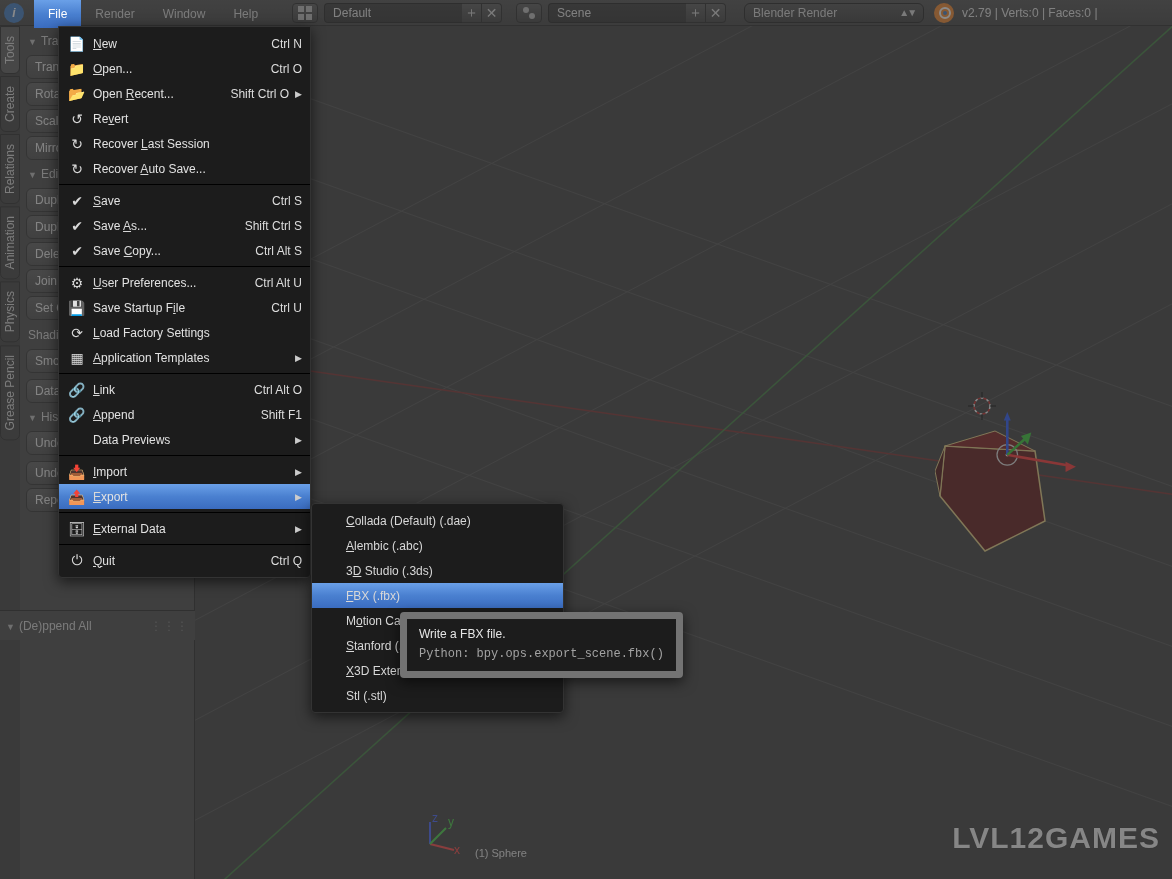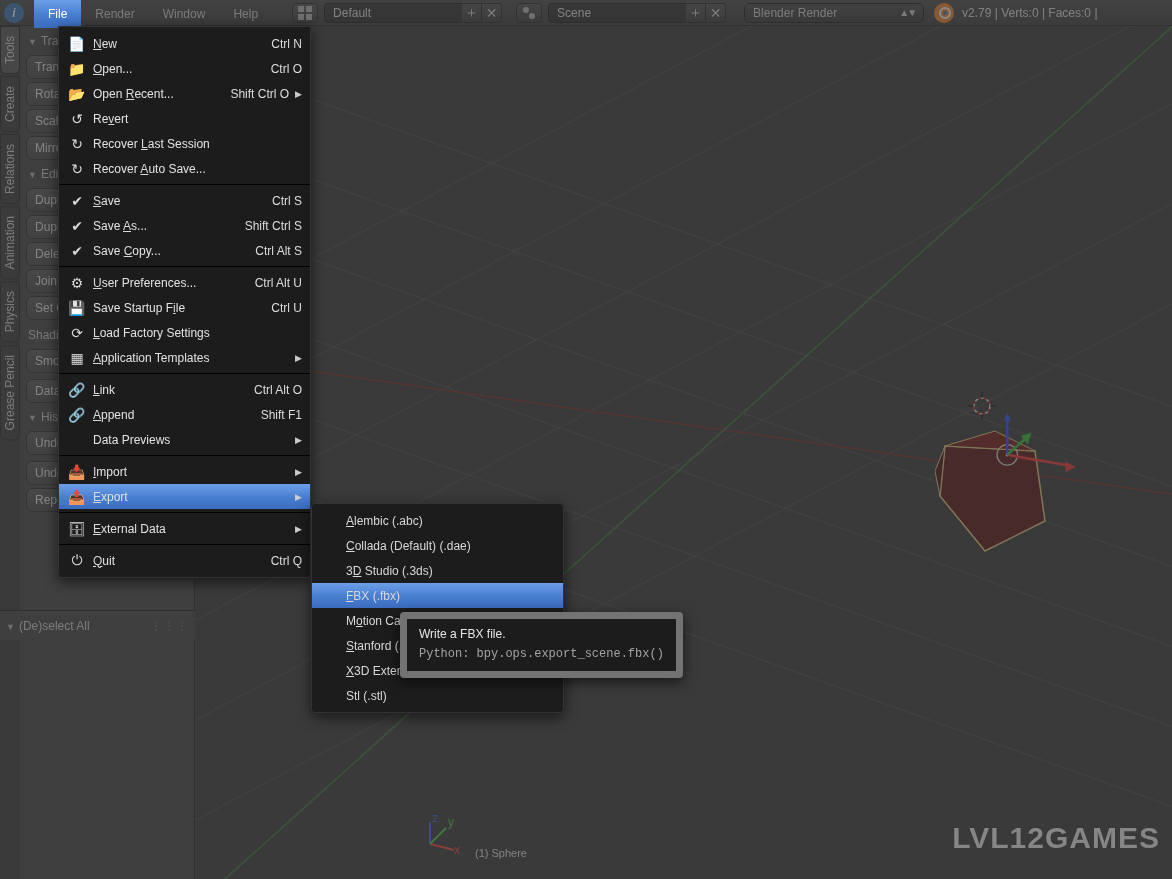--- a/index.html
+++ b/index.html
@@ -266,21 +266,21 @@
     </div>
   <div class="row">
     <div class="btn half">Undo</div>
     <div class="btn half">Redo</div>
   </div>
   <div class="btn">Undo History</div>
   <div class="btn">Repeat</div>
 </div>
 
 <div class="op-panel">
-  <span><span class="tri">▼</span><span>(De)select All</span></span>
+  <span><span class="tri">▼</span><span>(De)ppend All</span></span>
   <span class="grip">⋮⋮⋮</span>
 </div>
 
 <div class="viewport">
   <svg class="grid" viewBox="0 0 977 853" preserveAspectRatio="none">
 
     <g stroke="#4e4e4e" stroke-width="1">
       <line x1="-200" y1="120" x2="1200" y2="620"></line>
       <line x1="-200" y1="40" x2="1200" y2="540"></line>
       <line x1="-200" y1="-40" x2="1200" y2="460"></line>
@@ -448,24 +448,24 @@
     <div class="sep"></div>
     <div class="dd-item">
       <span class="ico">⏻</span>
       <span class="lab"><u>Q</u>uit</span>
       <span class="sc">Ctrl Q</span>
     </div>
   </div>
 
 <div class="submenu" id="export-menu">
     <div class="sm-item">
+      <span class="lab"><u>C</u>ollada (Default) (.dae)</span>
+    </div>
+    <div class="sm-item">
       <span class="lab"><u>A</u>lembic (.abc)</span>
-    </div>
-    <div class="sm-item">
-      <span class="lab"><u>C</u>ollada (Default) (.dae)</span>
     </div>
     <div class="sm-item">
       <span class="lab">3<u>D</u> Studio (.3ds)</span>
     </div>
     <div class="sm-item active">
       <span class="lab"><u>F</u>BX (.fbx)</span>
     </div>
     <div class="sm-item">
       <span class="lab">M<u>o</u>tion Capture (.bvh)</span>
     </div>

